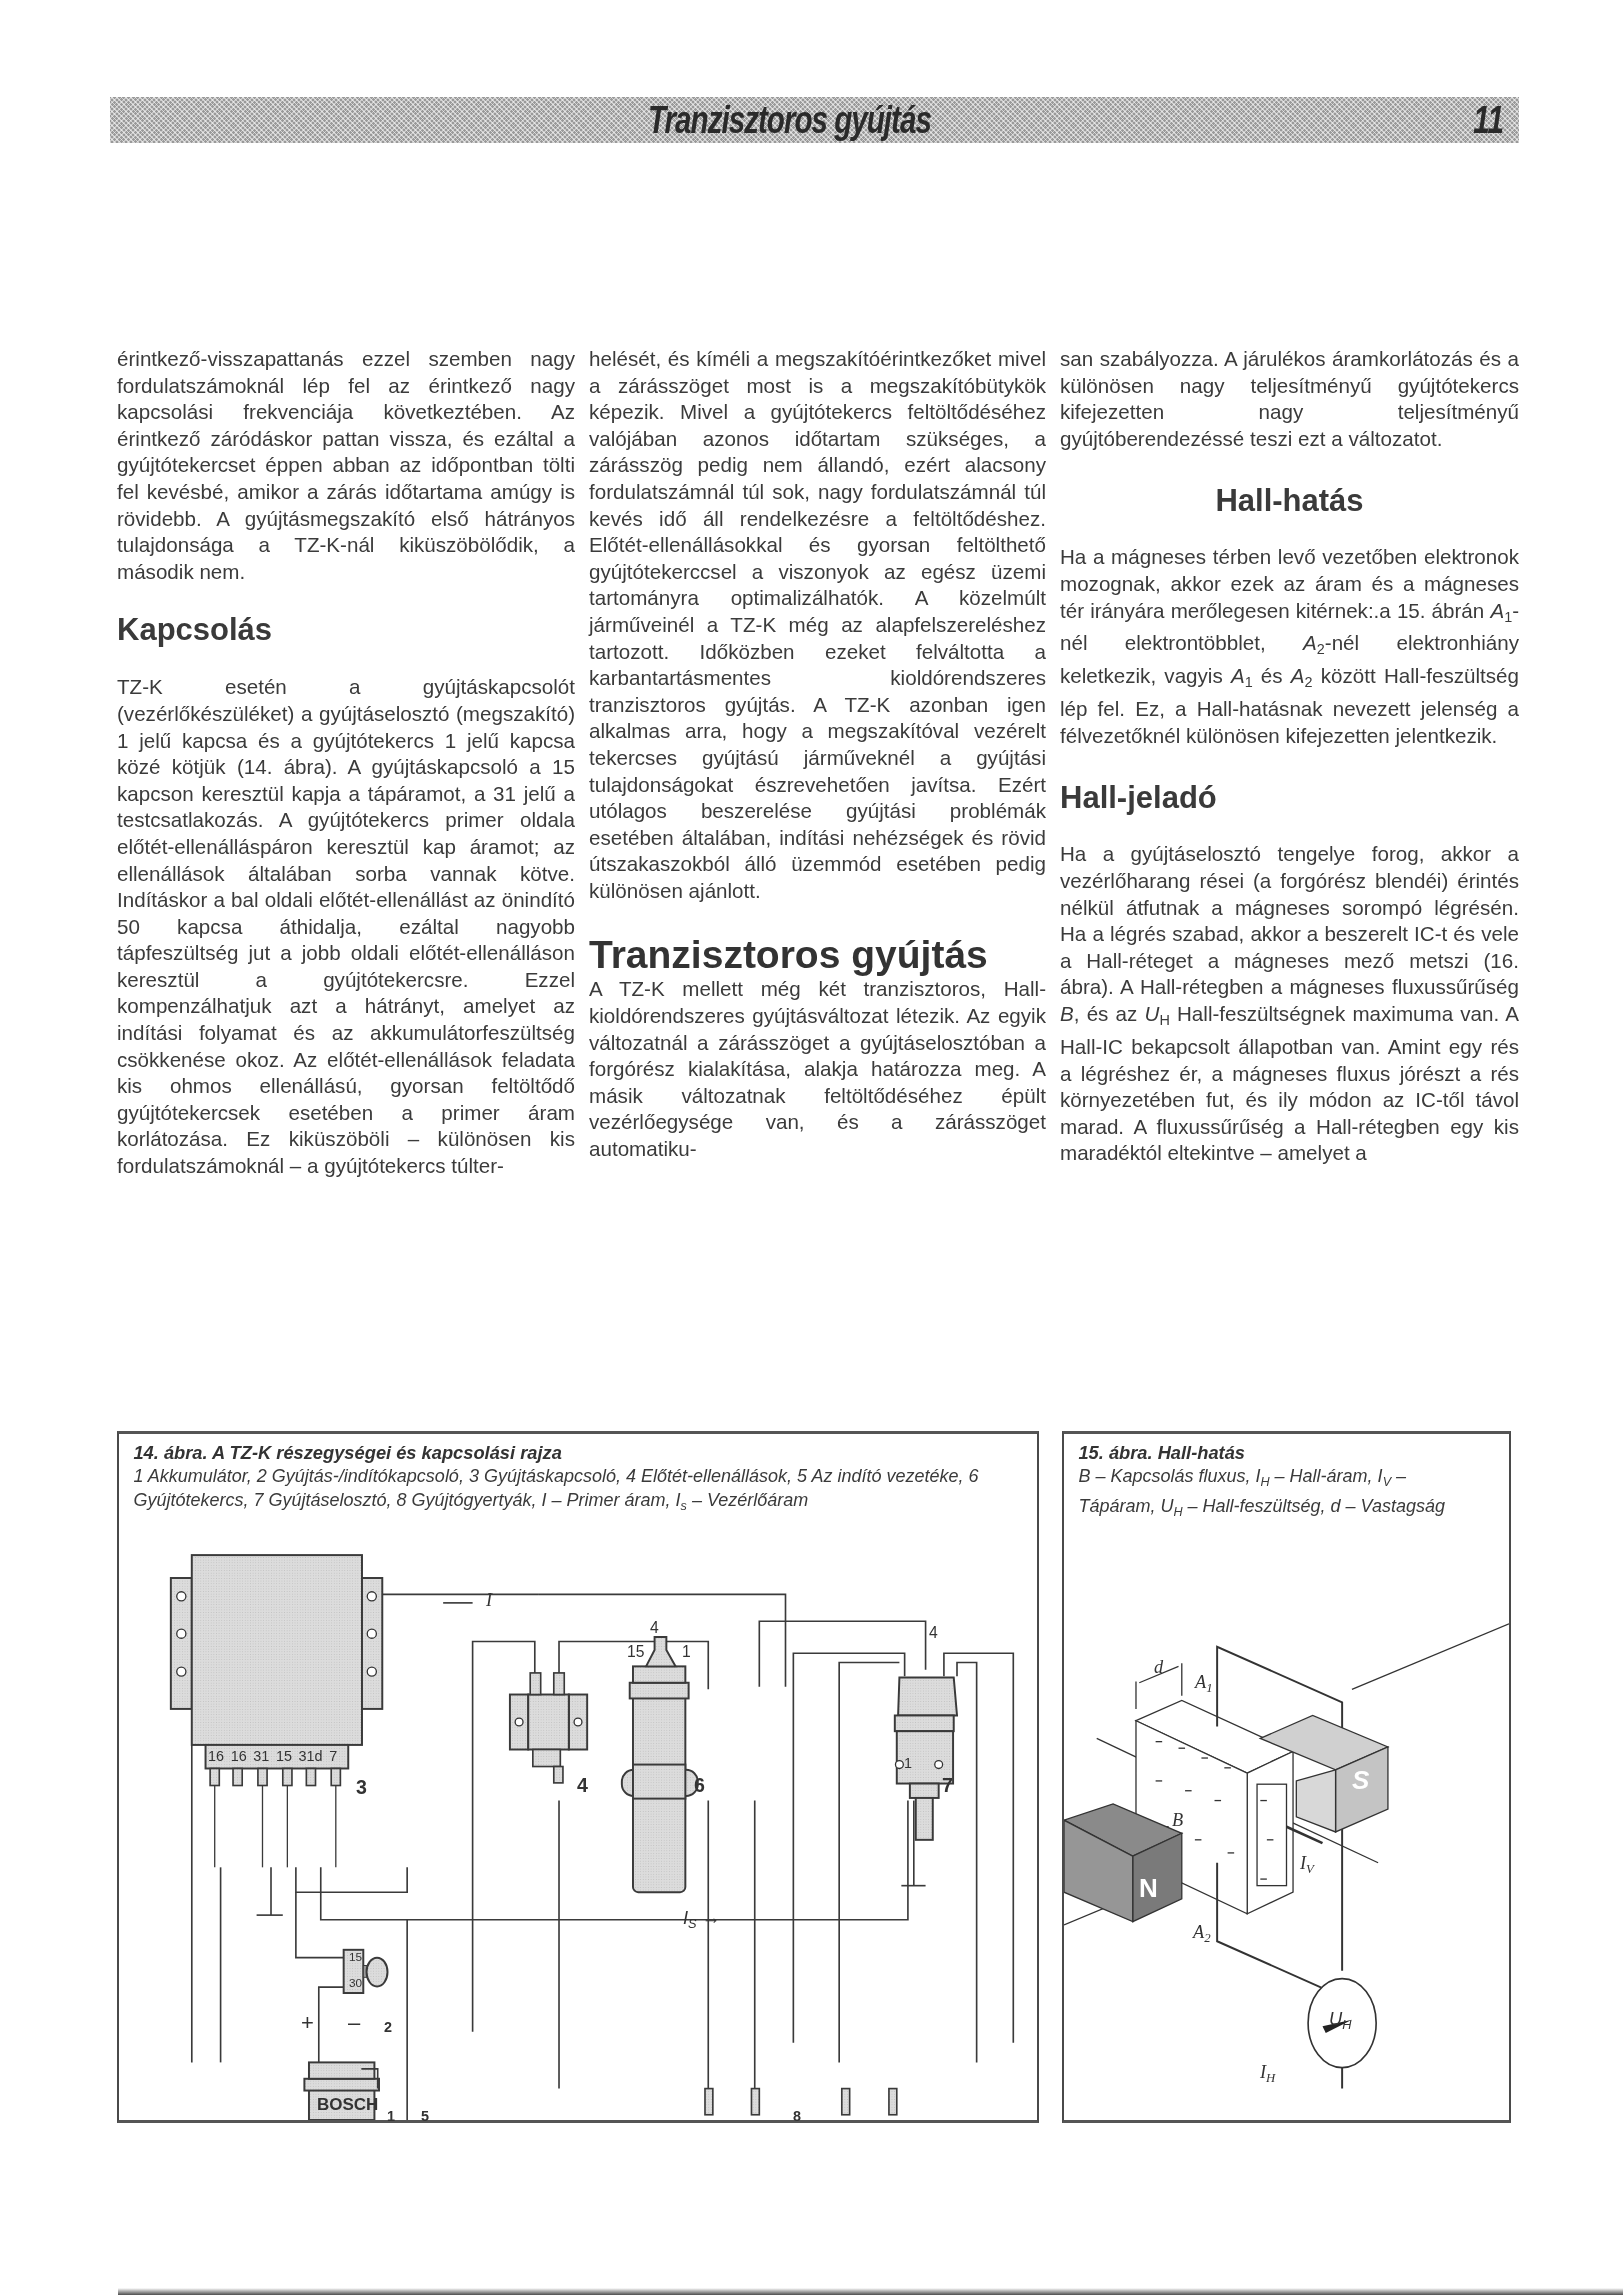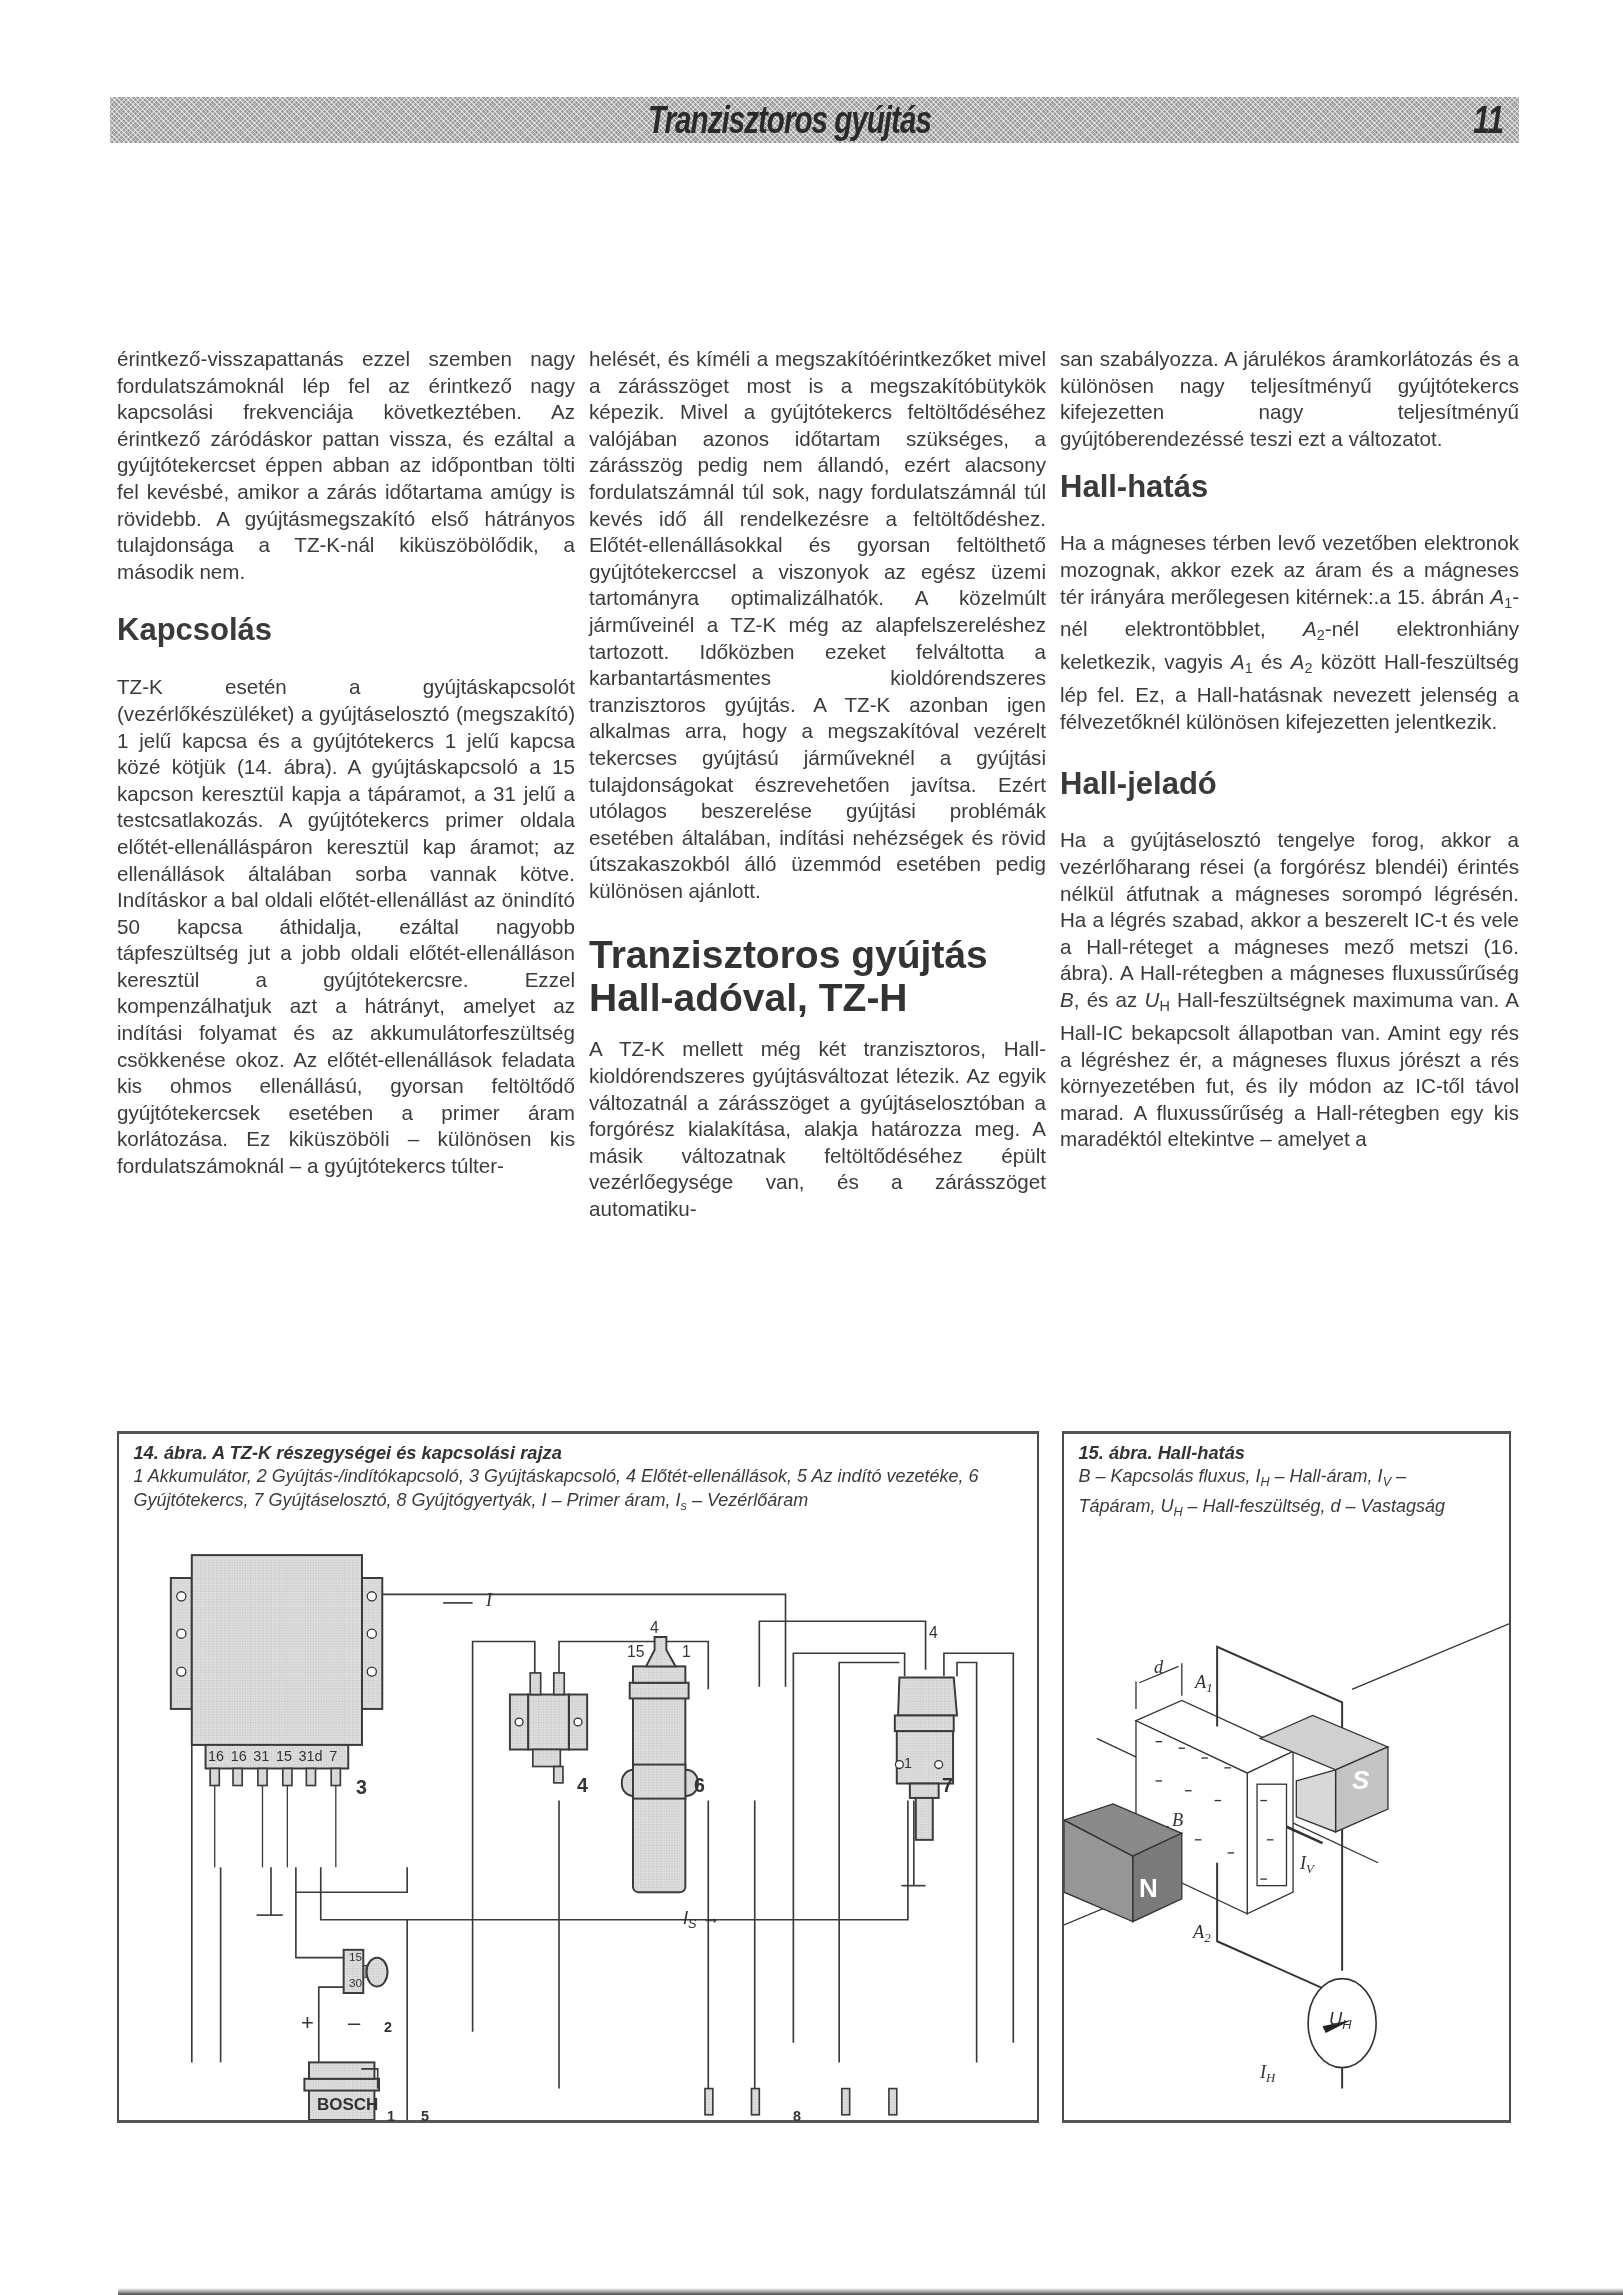--- a/index.html
+++ b/index.html
@@ -49,27 +49,26 @@
 
 <div class="col col1">
   <p>érintkező-visszapattanás ezzel szemben nagy fordulatszámoknál lép fel az érintkező nagy kapcsolási frekvenciája következtében. Az érintkező záródáskor pattan vissza, és ezáltal a gyújtótekercset éppen abban az időpontban tölti fel kevésbé, amikor a zárás időtartama amúgy is rövidebb. A gyújtásmegszakító első hátrányos tulajdonsága a TZ-K-nál kiküszöbölődik, a második nem.</p>
   <h2 style="margin-top:26px;margin-bottom:26px;">Kapcsolás</h2>
   <p>TZ-K esetén a gyújtáskapcsolót (vezérlőkészüléket) a gyújtáselosztó (megszakító) 1 jelű kapcsa és a gyújtótekercs 1 jelű kapcsa közé kötjük (14. ábra). A gyújtáskapcsoló a 15 kapcson keresztül kapja a tápáramot, a 31 jelű a testcsatlakozás. A gyújtótekercs primer oldala előtét-ellenálláspáron keresztül kap áramot; az ellenállások általában sorba vannak kötve. Indításkor a bal oldali előtét-ellenállást az önindító 50 kapcsa áthidalja, ezáltal nagyobb tápfeszültség jut a jobb oldali előtét-ellenálláson keresztül a gyújtótekercsre. Ezzel kompenzálhatjuk azt a hátrányt, amelyet az indítási folyamat és az akkumulátorfeszültség csökkenése okoz. Az előtét-ellenállások feladata kis ohmos ellenállású, gyorsan feltöltődő gyújtótekercsek esetében a primer áram korlátozása. Ez kiküszöböli – különösen kis fordulatszámoknál – a gyújtótekercs túlter-</p>
 </div>
 
 <div class="col col2">
   <p>helését, és kíméli a megszakítóérintkezőket mivel a zárásszöget most is a megszakítóbütykök képezik. Mivel a gyújtótekercs feltöltődéséhez valójában azonos időtartam szükséges, a zárásszög pedig nem állandó, ezért alacsony fordulatszámnál túl sok, nagy fordulatszámnál túl kevés idő áll rendelkezésre a feltöltődéshez. Előtét-ellenállásokkal és gyorsan feltölthető gyújtótekerccsel a viszonyok az egész üzemi tartományra optimalizálhatók. A közelmúlt járműveinél a TZ-K még az alapfelszereléshez tartozott. Időközben ezeket felváltotta a karbantartásmentes kioldórendszeres tranzisztoros gyújtás. A TZ-K azonban igen alkalmas arra, hogy a megszakítóval vezérelt tekercses gyújtású járműveknél a gyújtási tulajdonságokat észrevehetően javítsa. Ezért utólagos beszerelése gyújtási problémák esetében általában, indítási nehézségek és rövid útszakaszokból álló üzemmód esetében pedig különösen ajánlott.</p>
   <h1 style="margin-top:29px;">Tranzisztoros gyújtás</h1>
-  <h1 style="margin-bottom:17px;">Hall-adóval, TZ-H</h1>
   <p>A TZ-K mellett még két tranzisztoros, Hall-kioldórendszeres gyújtásváltozat létezik. Az egyik változatnál a zárásszöget a gyújtáselosztóban a forgórész kialakítása, alakja határozza meg. A másik változatnak feltöltődéséhez épült vezérlőegysége van, és a zárásszöget automatiku-</p>
 </div>
 
 <div class="col col3">
   <p>san szabályozza. A járulékos áramkorlátozás és a különösen nagy teljesítményű gyújtótekercs kifejezetten nagy teljesítményű gyújtóberendezéssé teszi ezt a változatot.</p>
-  <h2 style="margin-top:16px;margin-bottom:25px;">Hall-hatás</h2>
+  <h2 style="margin-top:30px;margin-bottom:25px;text-align:center;">Hall-hatás</h2>
   <p><span>Ha a mágneses térben levő vezetőben elektronok mozognak, akkor ezek az áram és a mágneses tér irányára merőlegesen kitérnek:.a 15. ábrán </span><i class="var">A</i><span class="sub">1</span><span>-nél elektrontöbblet, </span><i class="var">A</i><span class="sub">2</span><span>-nél elektronhiány keletkezik, vagyis </span><i class="var">A</i><span class="sub">1</span><span> és </span><i class="var">A</i><span class="sub">2</span><span> között Hall-feszültség lép fel. Ez, a Hall-hatásnak nevezett jelenség a félvezetőknél különösen kifejezetten jelentkezik.</span></p>
   <h2 style="margin-top:30px;margin-bottom:25px;">Hall-jeladó</h2>
   <p><span>Ha a gyújtáselosztó tengelye forog, akkor a vezérlőharang rései (a forgórész blendéi) érintés nélkül átfutnak a mágneses sorompó légrésén. Ha a légrés szabad, akkor a beszerelt IC-t és vele a Hall-réteget a mágneses mező metszi (16. ábra). A Hall-rétegben a mágneses fluxussűrűség </span><i class="var">B</i><span>, és az </span><i class="var">U</i><span class="sub">H</span><span> Hall-feszültségnek maximuma van. A Hall-IC bekapcsolt állapotban van. Amint egy rés a légréshez ér, a mágneses fluxus jórészt a rés környezetében fut, és ily módon az IC-től távol marad. A fluxussűrűség a Hall-rétegben egy kis maradéktól eltekintve – amelyet a</span></p>
 </div>
 
 <div class="fig-box fig14">
   <div class="cap-title">14. ábra. A TZ-K részegységei és kapcsolási rajza</div>
   <div class="cap-body"><span>1 Akkumulátor, 2 Gyújtás-/indítókapcsoló, 3 Gyújtáskapcsoló, 4 Előtét-ellenállások, 5 Az indító vezetéke, 6 Gyújtótekercs, 7 Gyújtáselosztó, 8 Gyújtógyertyák, I – Primer áram, I</span><span class="sub">s</span><span> – Vezérlőáram</span></div>
 
   <svg class="diagram" style="left:0;top:0;" width="918" height="686" viewBox="0 0 1402 1048">

